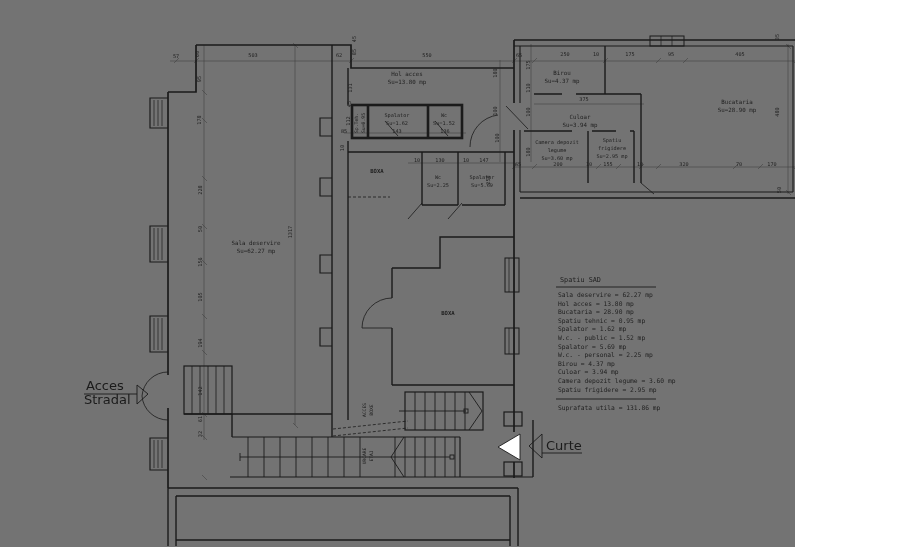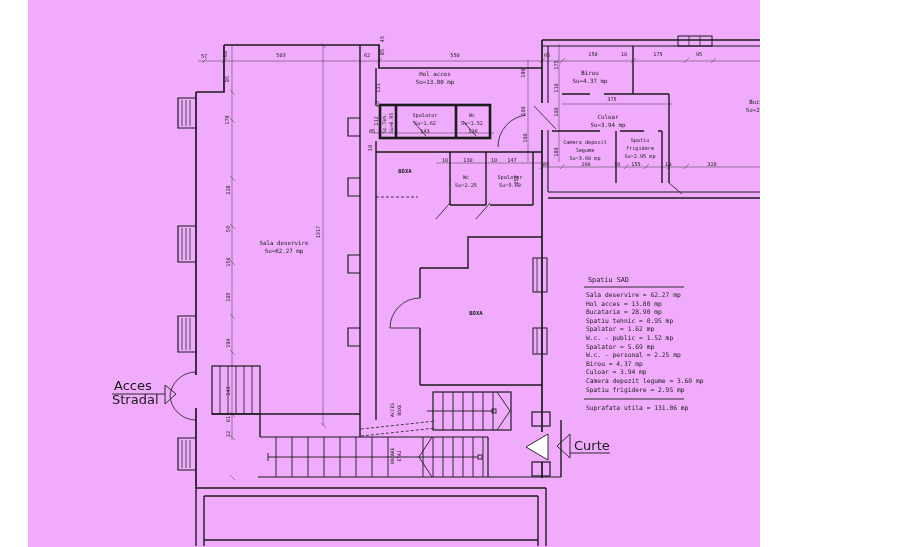--- a/index.html
+++ b/index.html
@@ -1,16 +1,16 @@
 <!DOCTYPE html>
 <html><head>
 <meta charset="utf-8">
 <style>
   html,body{margin:0;padding:0;background:#fff;}
-  .canvas{position:relative;width:732px;height:547px;background:#f0abfc;overflow:hidden;margin-left:28px;}
+  .canvas{position:relative;width:795px;height:547px;background:#737373;overflow:hidden;}
   svg{display:block;font-family:"DejaVu Sans Mono",monospace;}
   .walls{stroke:#1b1b1b;fill:none;}
   .thin{stroke:#3a3a3a;stroke-width:0.5;fill:none;}
   .lbl{fill:#222;}
   .hand{font-family:"DejaVu Sans",sans-serif;fill:#1b1b1b;}
 </style>
 </head>
 <body>
 
 <div class="canvas">

